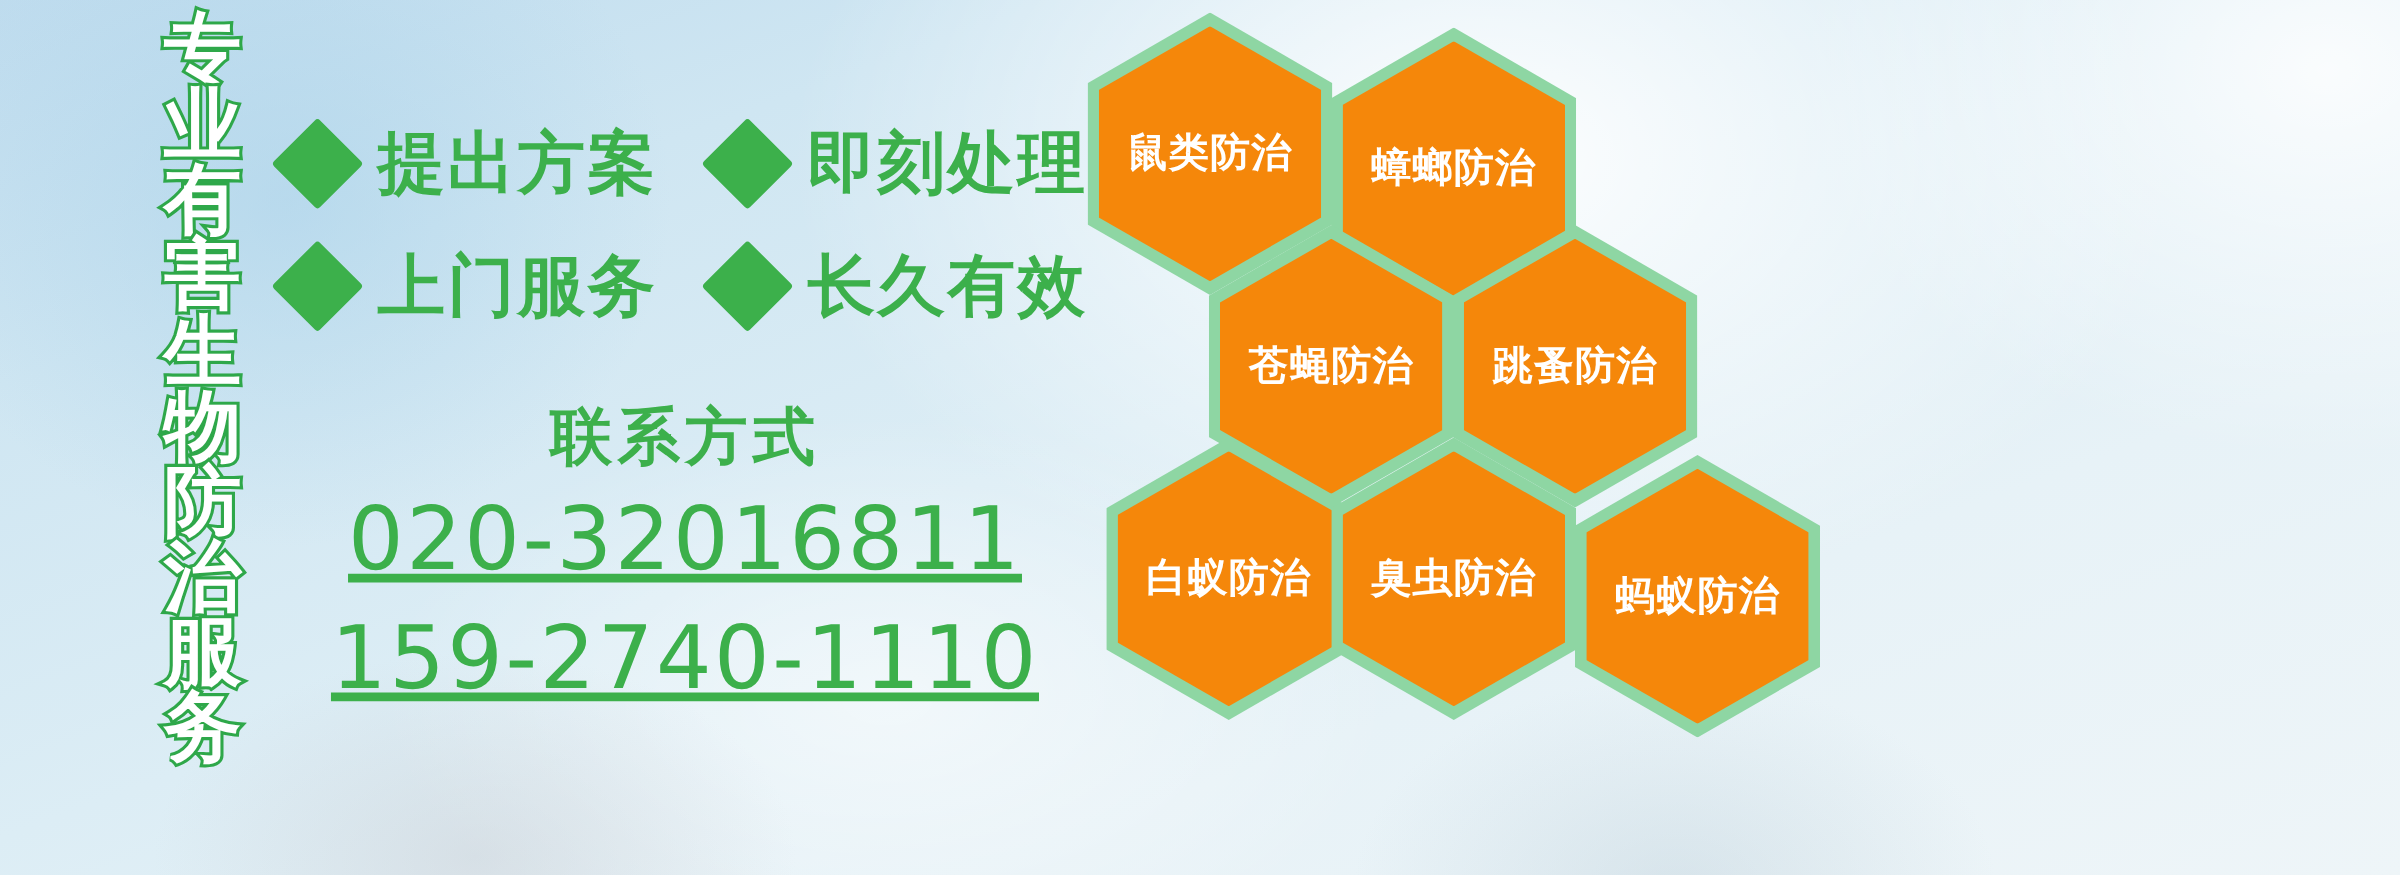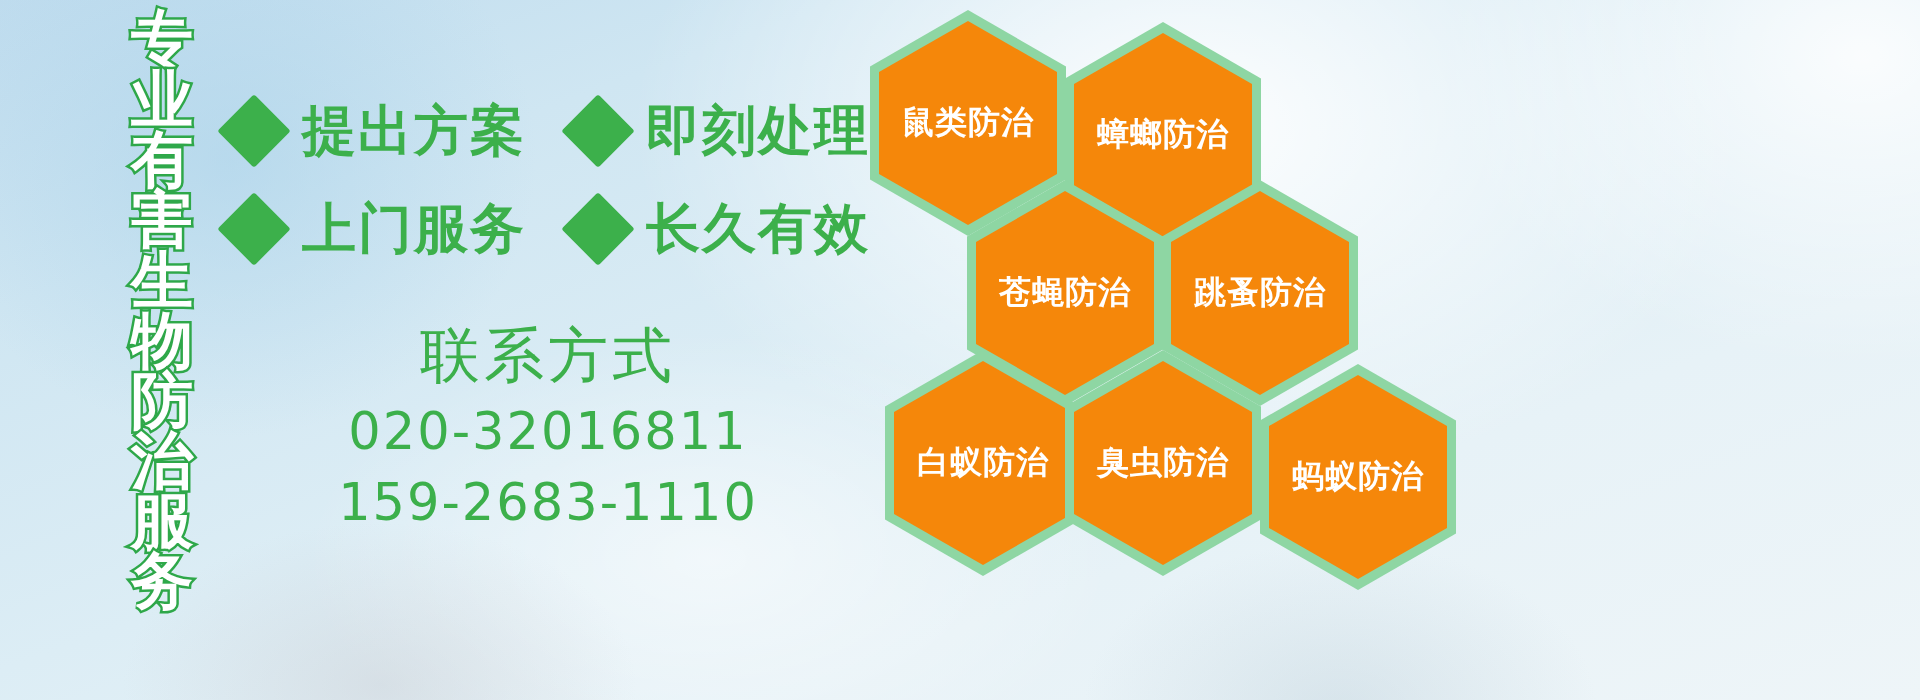--- a/index.html
+++ b/index.html
@@ -81,33 +81,34 @@
 
   
   #contact {
     position:absolute;
     left:228px; top:318px;
     width:640px;
     text-align:center;
     z-index:5;
   }
   #contact-title {
-    font-size:60px;
-    font-weight:normal;
+    font-size:50px;
+    font-weight:bold;
     color:#3cb04b;
     letter-spacing:4px;
     line-height:1.25;
   }
   .contact-phone {
-    font-size:51px;
+    font-size:70px;
     font-weight:normal;
     color:#3cb04b;
     letter-spacing:2px;
     line-height:1.28;
     margin-top:6px;
+    text-decoration:underline;
   }
 
   
   #honeycomb {
     position:absolute;
     left:862px; top:0;
     width:620px; height:561px;
     z-index:4;
   }
   .hex {
@@ -173,21 +174,21 @@
       <span class="gap"></span>
       <span class="diamond-icon"></span>
       <span class="feature-text">长久有效</span>
     </div>
 
   </div>
 
   <div id="contact">
     <div id="contact-title">联系方式</div>
     <div class="contact-phone">020-32016811</div>
-    <div class="contact-phone">159-2683-1110</div>
+    <div class="contact-phone">159-2740-1110</div>
   </div>
 
   <div id="honeycomb">
 
     <div class="hex" style="left:8px;  top:10px;">
       <div class="hex-outer"></div>
       <div class="hex-inner"></div>
       <div class="hex-label">鼠类防治</div>
     </div>
 

